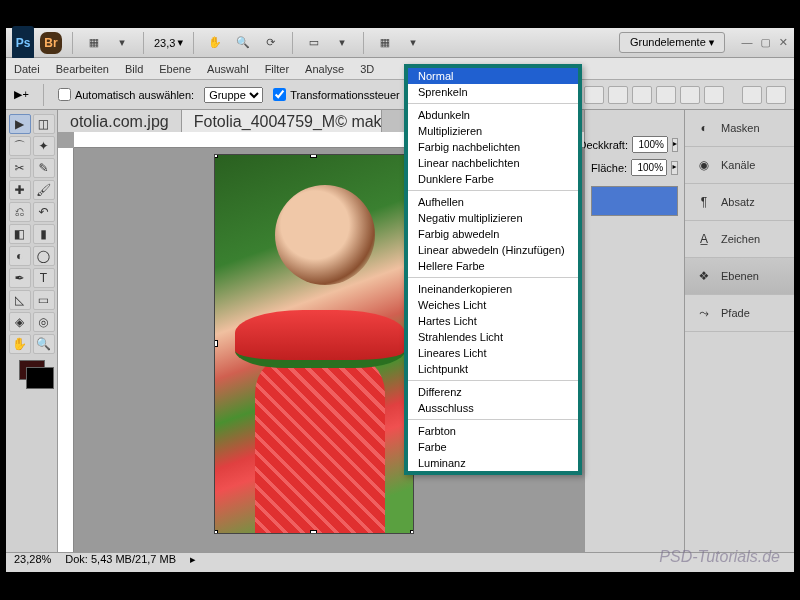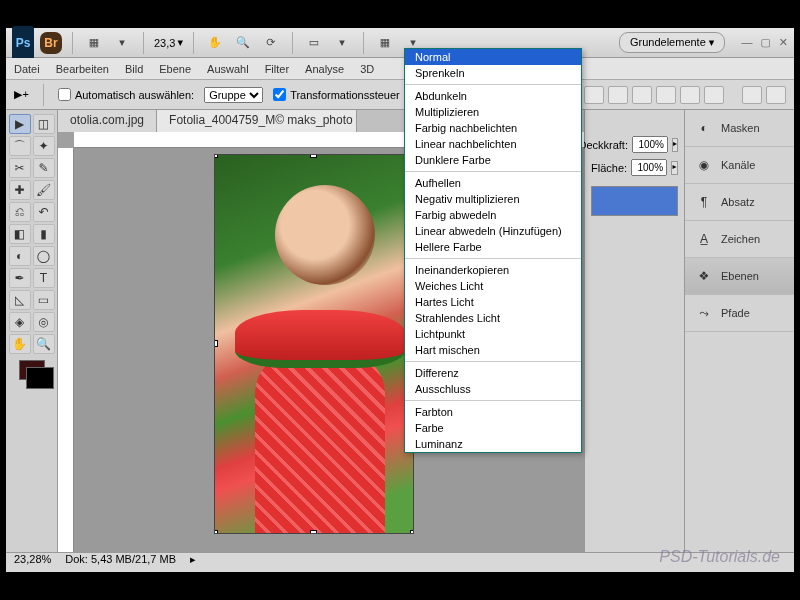--- a/index.html
+++ b/index.html
@@ -4,36 +4,36 @@
 <style>
 * { margin: 0; padding: 0; box-sizing: border-box; font-family: Tahoma, Arial, sans-serif; font-size: 11px; }
 body { background: #000; width: 800px; height: 600px; overflow: hidden; position: relative; }
 .app { position: absolute; top: 28px; left: 6px; right: 6px; bottom: 28px; background: #d4d4d4; display: flex; flex-direction: column; }
 .topbar { height: 30px; background: linear-gradient(#e8e8e8,#d0d0d0); border-bottom: 1px solid #999; display: flex; align-items: center; padding: 0 6px; gap: 6px; }
 .ps-icon { width: 22px; height: 34px; background: #0a2742; color: #77c5ff; display: flex; align-items: center; justify-content: center; font-weight: bold; border-radius: 3px; font-size: 12px; }
 .br-icon { width: 22px; height: 22px; background: #4a3016; color: #ffb060; display: flex; align-items: center; justify-content: center; font-weight: bold; border-radius: 7px; font-size: 12px; }
 .tb-sep { width: 1px; height: 22px; background: #aaa; margin: 0 4px; }
 .tb-btn { width: 22px; height: 22px; display: flex; align-items: center; justify-content: center; color: #444; }
 .zoom-box { display: flex; align-items: center; gap: 2px; }
-.workspace-sel { margin-left: auto; background: #e0e0e0; border: 1px solid #999; padding: 3px 10px; border-radius: 9px; }
+.workspace-sel { margin-left: auto; background: #e0e0e0; border: 1px solid #999; padding: 3px 10px; border-radius: 3px; }
 .win-btns { display: flex; gap: 8px; margin-left: 10px; color: #666; font-size: 12px; }
 .menubar { height: 22px; background: #e4e4e4; border-bottom: 1px solid #aaa; display: flex; align-items: center; padding: 0 8px; gap: 16px; color: #333; }
 .optbar { height: 30px; background: #d8d8d8; border-bottom: 1px solid #999; display: flex; align-items: center; padding: 0 8px; gap: 10px; }
 .optbar select { font-size: 11px; }
 .optbar label { display: flex; align-items: center; gap: 4px; }
 .optbar-right { margin-left: auto; display: flex; gap: 4px; }
 .align-btn { width: 20px; height: 18px; border: 1px solid #aaa; background: #e8e8e8; border-radius: 2px; }
 .body-row { flex: 1; display: flex; overflow: hidden; }
 .tools { width: 52px; background: #d0d0d0; border-right: 1px solid #999; display: flex; flex-direction: column; align-items: center; padding: 4px 0; gap: 2px; }
 .tool-grid { display: grid; grid-template-columns: 22px 22px; gap: 2px; }
 .tool { width: 22px; height: 20px; background: #d8d8d8; border: 1px solid #bbb; display: flex; align-items: center; justify-content: center; font-size: 12px; color: #333; border-radius: 2px; cursor: pointer; }
 .tool.sel { background: #b8c8e0; border-color: #7090c0; }
 .canvas-area { flex: 1; background: #a0a0a0; display: flex; flex-direction: column; position: relative; }
 .tabs { height: 22px; background: #c0c0c0; display: flex; }
-.tab { padding: 3px 12px; background: #d8d8d8; border-right: 1px solid #999; font-size: 12px; color: #333; max-width: 200px; overflow: hidden; white-space: nowrap; }
+.tab { padding: 3px 12px; background: #d8d8d8; border-right: 1px solid #999; font-size: 16px; color: #333; max-width: 200px; overflow: hidden; white-space: nowrap; }
 .tab.active { background: #e8e8e8; }
 .ruler-h { height: 16px; background: #fff; border-bottom: 1px solid #888; margin-left: 16px; }
 .canvas-wrap { flex: 1; display: flex; }
 .ruler-v { width: 16px; background: #fff; border-right: 1px solid #888; }
 .canvas-bg { flex: 1; background: #9a9a9a; position: relative; }
 .photo { position: absolute; top: 6px; left: 140px; width: 200px; height: 380px; border: 1px solid #444; background: linear-gradient(160deg,#2a6020 0%, #3a8030 25%, #f0c0a0 40%, #d06050 50%, #4a9030 60%, #e04040 70%, #f05050 75%, #5aa040 90%); overflow: hidden; }
 .photo::before { content:""; position:absolute; top:30px; left:60px; width:100px; height:100px; background: radial-gradient(circle at 40% 40%, #f0c8a8 40%, #8a5030 70%, transparent 80%); border-radius: 50%; }
 .photo::after { content:""; position:absolute; top:155px; left:20px; width:170px; height:50px; background: linear-gradient(#f04040,#c02020); border-radius: 40% 40% 30% 30%; border-bottom: 8px solid #2a7020; }
 .photo .dress { position:absolute; bottom:0; left:40px; width:130px; height:180px; background: repeating-linear-gradient(45deg,#e03030 0 8px,#f06060 8px 12px); border-radius: 40px 40px 0 0; }
 .trans-handle { position:absolute; width:7px; height:7px; background:#fff; border:1px solid #000; }
@@ -44,21 +44,21 @@
 .panel-row { display: flex; align-items: center; gap: 4px; margin-bottom: 6px; font-size: 10px; justify-content: flex-end; }
 .panel-row input { width: 36px; font-size: 10px; text-align: right; padding: 1px 2px; }
 .arrow-btn { width: 12px; height: 14px; background: #e0e0e0; border: 1px solid #999; font-size: 8px; text-align: center; }
 .layers-list { margin-top: 10px; }
 .layer-row { height: 30px; background: #4a78d0; margin-bottom: 2px; border: 1px solid #888; }
 .panel-right { width: 110px; background: #d4d4d4; border-left: 1px solid #999; }
 .r-item { display: flex; align-items: center; gap: 8px; padding: 10px 10px; border-bottom: 1px solid #bbb; color: #333; }
 .r-item.sel { background: linear-gradient(#c8c8c8,#b8b8b8); }
 .r-icon { width: 18px; height: 16px; display: flex; align-items: center; justify-content: center; font-size: 12px; }
 .status { height: 20px; background: #d8d8d8; border-top: 1px solid #999; display: flex; align-items: flex-start; padding: 0 8px; font-size: 10px; gap: 14px; }
-.blend-menu { position: absolute; top: 20px; left: 398px; width: 178px; background: #fff; border: 1px solid #0f766e; box-shadow: 2px 2px 6px rgba(0,0,0,0.3); z-index: 100; }
+.blend-menu { position: absolute; top: 36px; left: 398px; width: 178px; background: #fff; border: 4px solid #0f766e; box-shadow: 2px 2px 6px rgba(0,0,0,0.3); z-index: 100; }
 .blend-item { padding: 2px 10px; font-size: 11px; color: #000; cursor: default; }
 .blend-item.sel { background: #2060d0; color: #fff; }
 .blend-sep { height: 1px; background: #ccc; margin: 3px 0; }
 .watermark { position: absolute; right: 20px; bottom: 34px; font-size: 16px; color: rgba(120,110,140,0.6); font-style: italic; z-index: 50; }
 .swatch-box { margin-top: 4px; }
 .swatch { width: 26px; height: 20px; border: 1px solid #666; background: #3a1010; position: relative; }
 .swatch::after { content:""; position:absolute; top:6px; left:6px; width:26px; height:20px; background:#000; border:1px solid #666; }
 </style>
 </head>
 <body>
@@ -251,22 +251,22 @@
       <div class="blend-item">Aufhellen</div>
       <div class="blend-item">Negativ multiplizieren</div>
       <div class="blend-item">Farbig abwedeln</div>
       <div class="blend-item">Linear abwedeln (Hinzufügen)</div>
       <div class="blend-item">Hellere Farbe</div>
       <div class="blend-sep"></div>
       <div class="blend-item">Ineinanderkopieren</div>
       <div class="blend-item">Weiches Licht</div>
       <div class="blend-item">Hartes Licht</div>
       <div class="blend-item">Strahlendes Licht</div>
+      <div class="blend-item">Lineares Licht</div>
       <div class="blend-item">Lichtpunkt</div>
-      <div class="blend-item">Hart mischen</div>
       <div class="blend-sep"></div>
       <div class="blend-item">Differenz</div>
       <div class="blend-item">Ausschluss</div>
       <div class="blend-sep"></div>
       <div class="blend-item">Farbton</div>
       <div class="blend-item">Farbe</div>
       <div class="blend-item">Luminanz</div>
     </div>
 </div>
 

